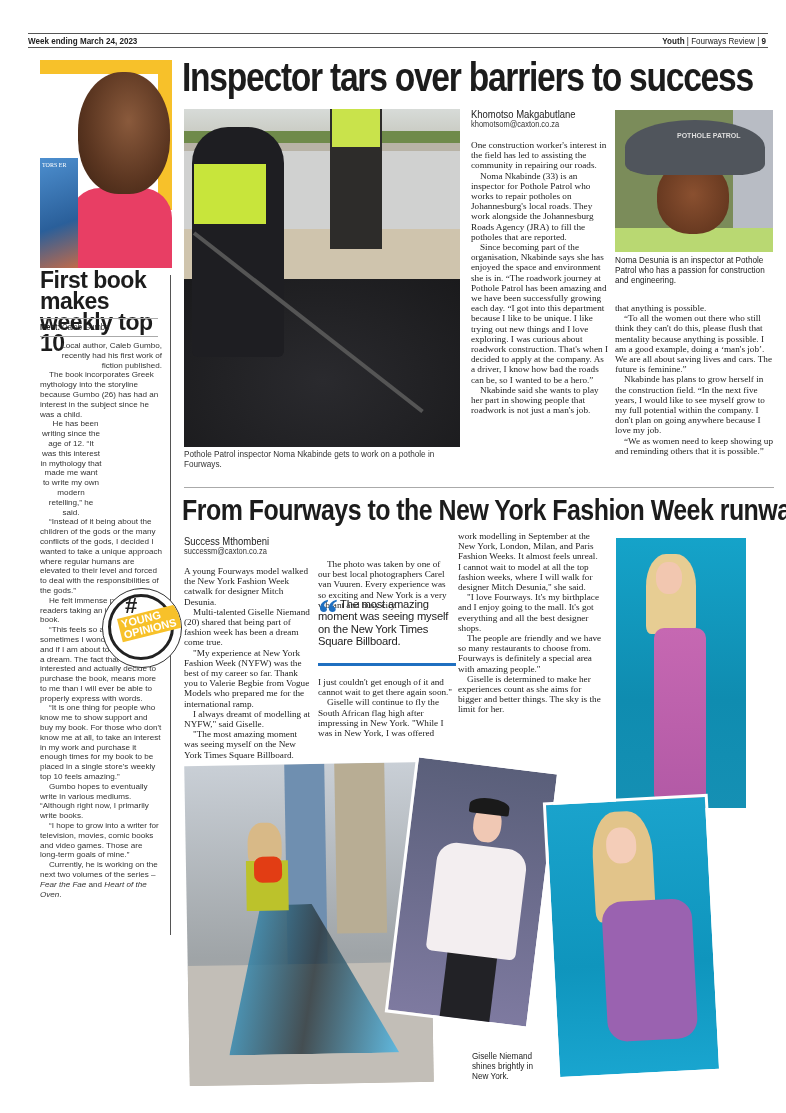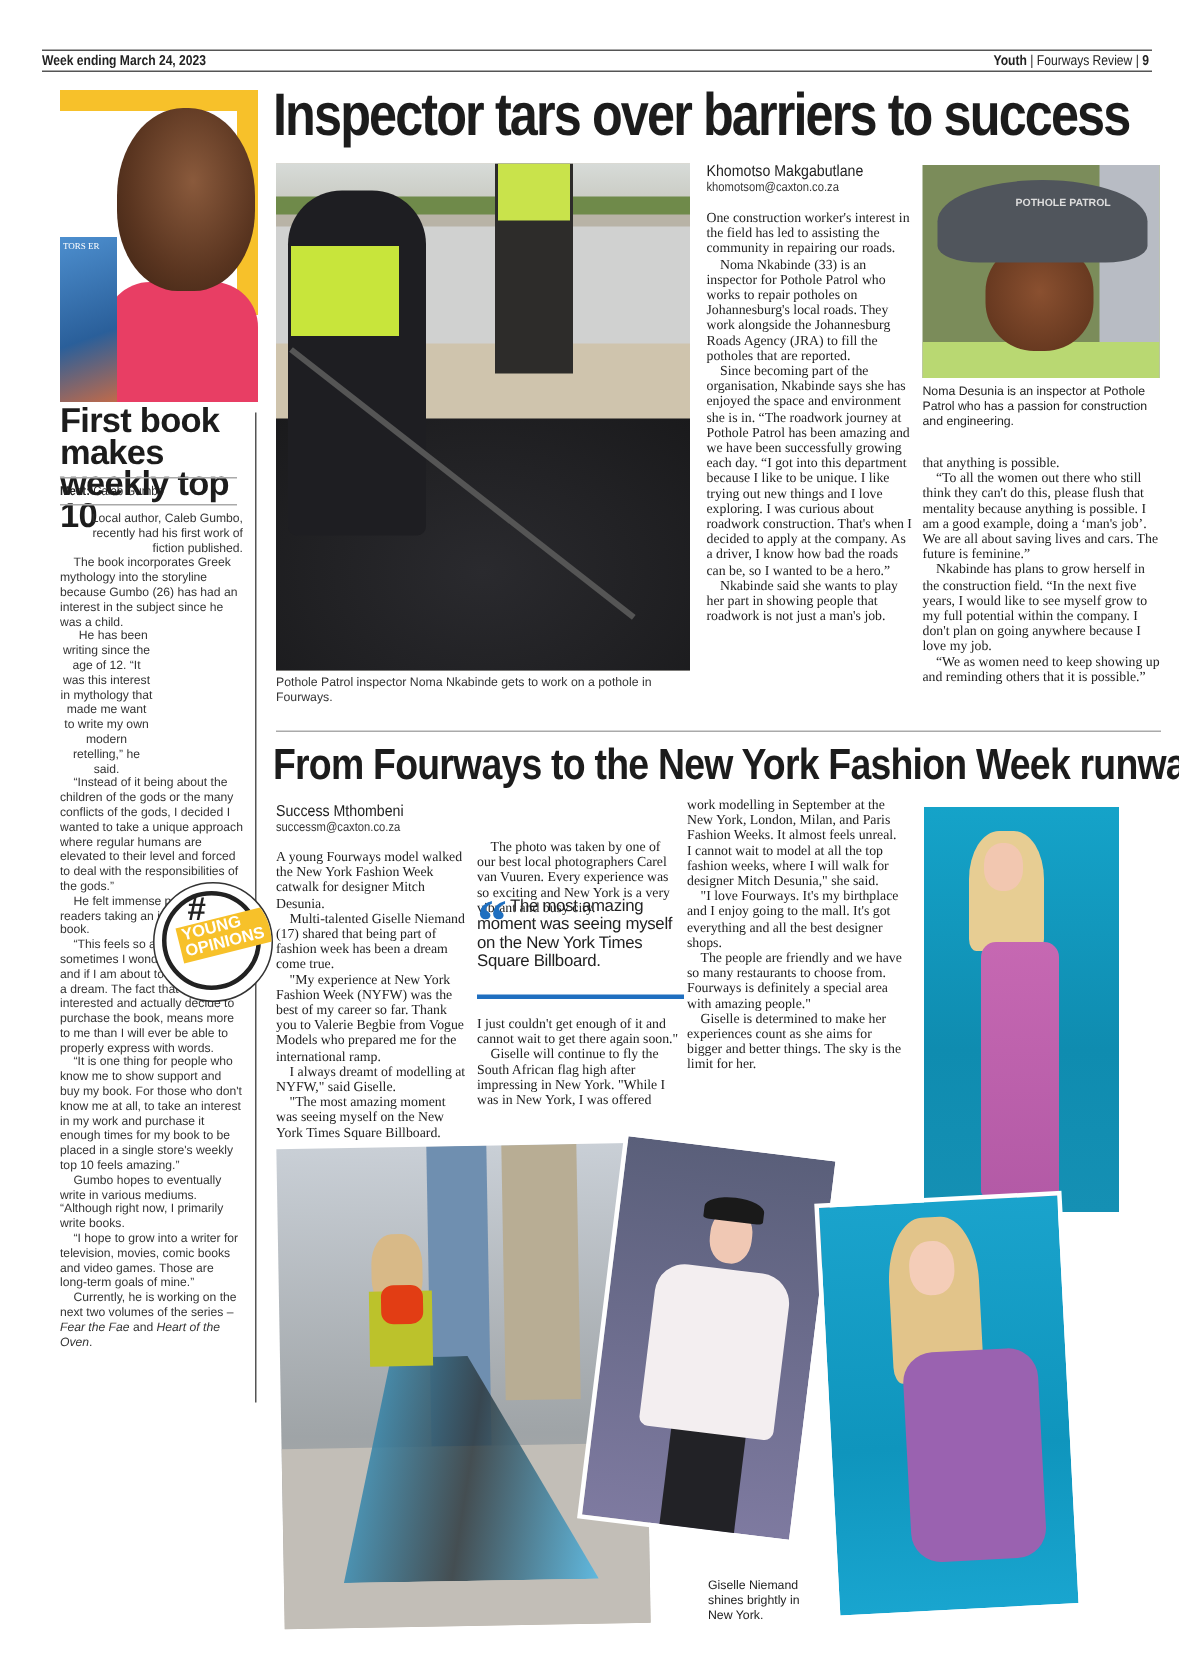--- a/index.html
+++ b/index.html
@@ -225,21 +225,21 @@
 
 <div class="abs section-rule"></div>
 
 <h1 class="abs headline2">From Fourways to the New York Fashion Week runway</h1>
 
 <div class="abs byline2-name">Success Mthombeni</div>
 <div class="abs byline2-email">successm@caxton.co.za</div>
 
 <div class="abs giselle-col1 serif-body">
   <p class="first">A young Fourways model walked the New York Fashion Week catwalk for designer Mitch Desunia.</p>
-  <p>Multi-talented Giselle Niemand (17) shared that being part of fashion week has been a dream come true.</p>
+  <p>Multi-talented Giselle Niemand (20) shared that being part of fashion week has been a dream come true.</p>
   <p>"My experience at New York Fashion Week (NYFW) was the best of my career so far. Thank you to Valerie Begbie from Vogue Models who prepared me for the international ramp.</p>
   <p>I always dreamt of modelling at NYFW," said Giselle.</p>
   <p>"The most amazing moment was seeing myself on the New York Times Square Billboard.</p>
 </div>
 
 <div class="abs giselle-col2-top serif-body">
   <p>The photo was taken by one of our best local photographers Carel van Vuuren. Every experience was so exciting and New York is a very vibrant and busy city.</p>
 </div>
 
 <div class="abs pullquote">

